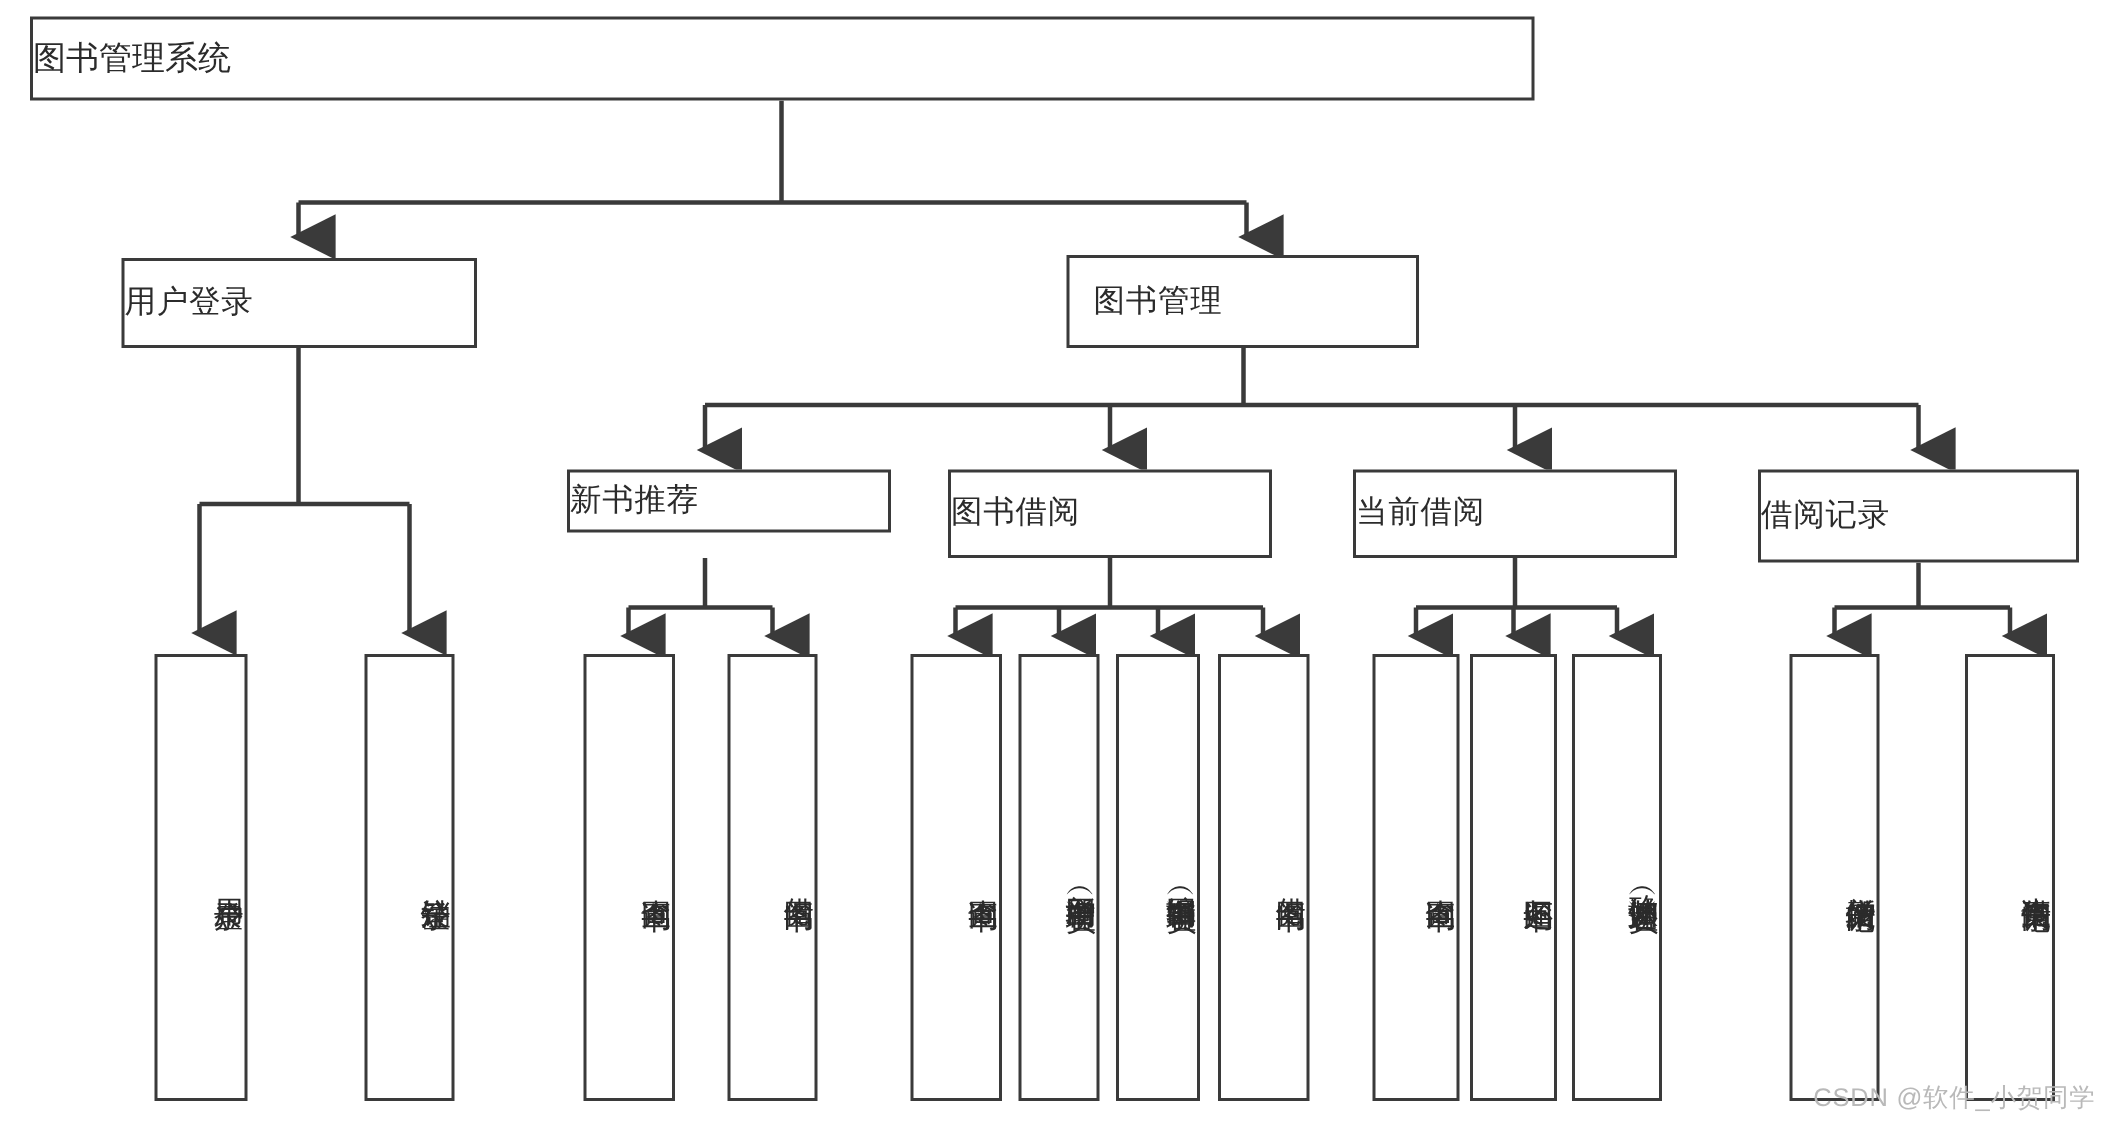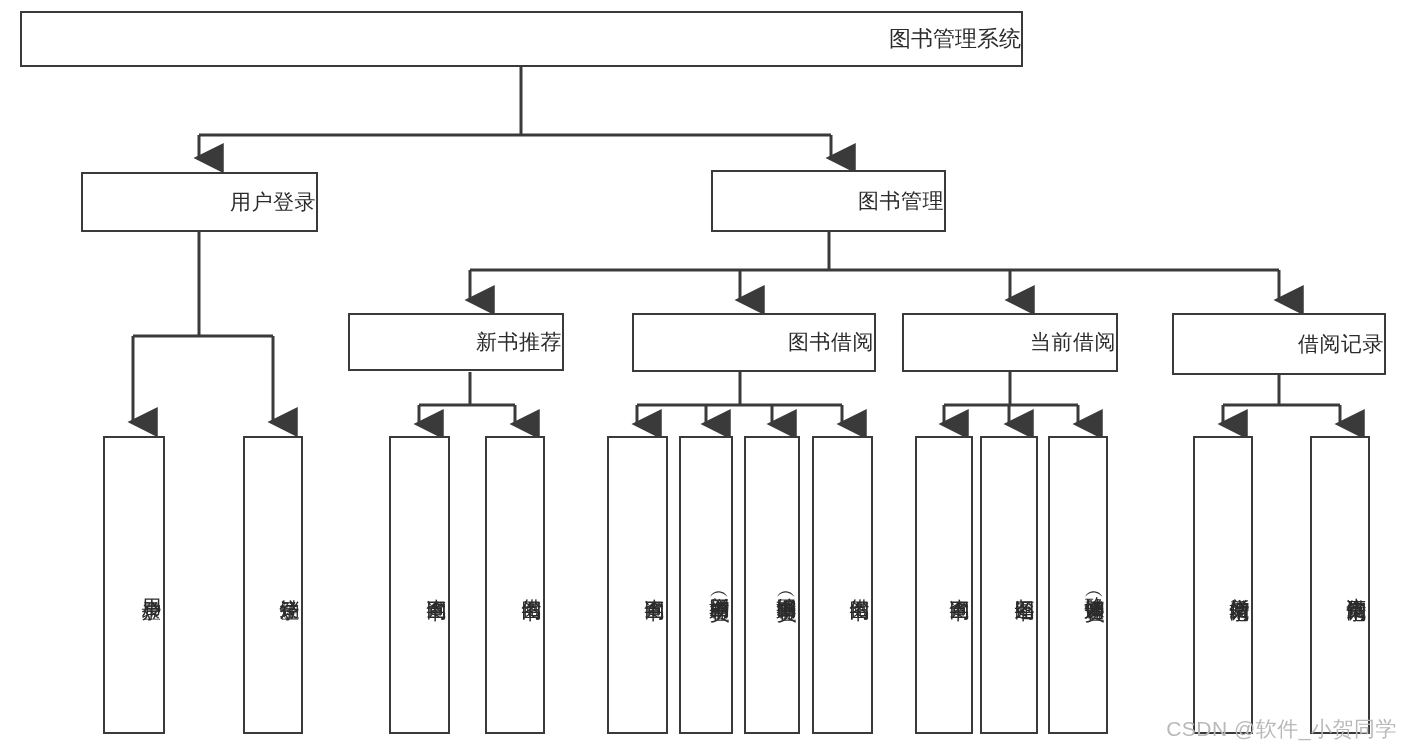--- a/index.html
+++ b/index.html
@@ -26,21 +26,21 @@
     height: 747px;
     pointer-events: none;
   }
   .node {
     position: absolute;
     box-sizing: border-box;
     border: 2px solid #3a3a3a;
     background: #ffffff;
     display: flex;
     align-items: center;
-    justify-content: flex-end;
+    justify-content: flex-start;
     color: #2b2b2b;
     line-height: 1.18;
   }
   .node.h {
     font-size: 21px;
     letter-spacing: 0.5px;
   }
   .node.root {
     font-size: 22px;
   }
@@ -57,21 +57,21 @@
     display: block;
     writing-mode: vertical-rl;
     text-orientation: upright;
     text-align: center;
     white-space: normal;
   }
   .watermark {
     position: absolute;
     right: 8px;
     bottom: 4px;
-    font-size: 21px;
+    font-size: 17px;
     color: #b9b9b9;
     letter-spacing: 0.5px;
     white-space: nowrap;
   }
 </style>
 </head>
 <body>
 
 <div id="canvas">
 
@@ -129,24 +129,24 @@
     <span>图书管理系统</span>
   </div>
 
   <div class="node h" style="left:81px; top:172px; width:237px; height:60px;">
     <span>用户登录</span>
   </div>
   <div class="node h" style="left:711px; top:170px; width:235px; height:62px;padding-left:16px;">
     <span>图书管理</span>
   </div>
 
-  <div class="node h" style="left:348px; top:313px; width:216px; height:58px;">
+  <div class="node h" style="left:378px; top:313px; width:216px; height:42px;">
     <span>新书推荐</span>
   </div>
-  <div class="node h" style="left:632px; top:313px; width:244px; height:59px;">
+  <div class="node h" style="left:632px; top:313px; width:216px; height:59px;">
     <span>图书借阅</span>
   </div>
   <div class="node h" style="left:1172px; top:313px; width:214px; height:62px;">
     <span>借阅记录</span>
   </div>
   <div class="node h" style="left:902px; top:313px; width:216px; height:59px;">
     <span>当前借阅</span>
   </div>
 
   <div class="node v" style="left:103px; top:436px; width:62px; height:298px;">

